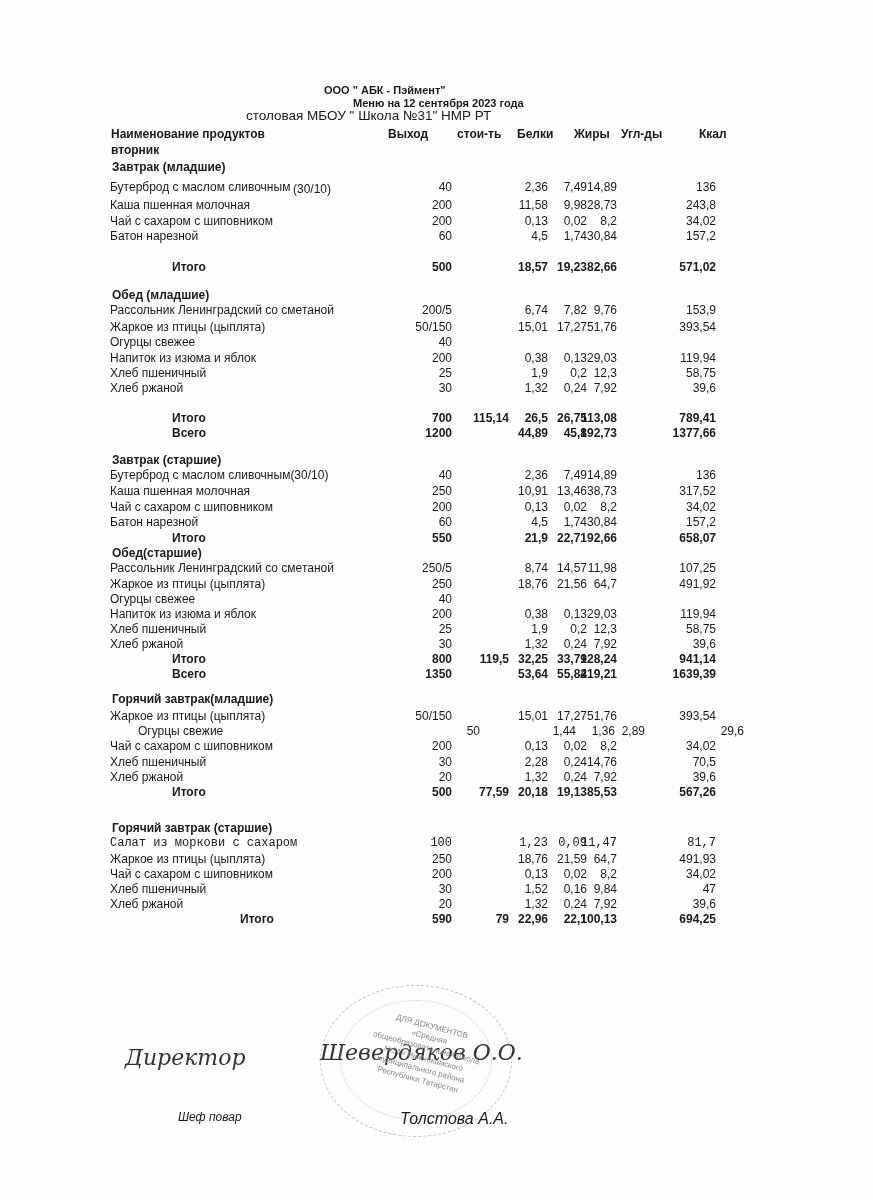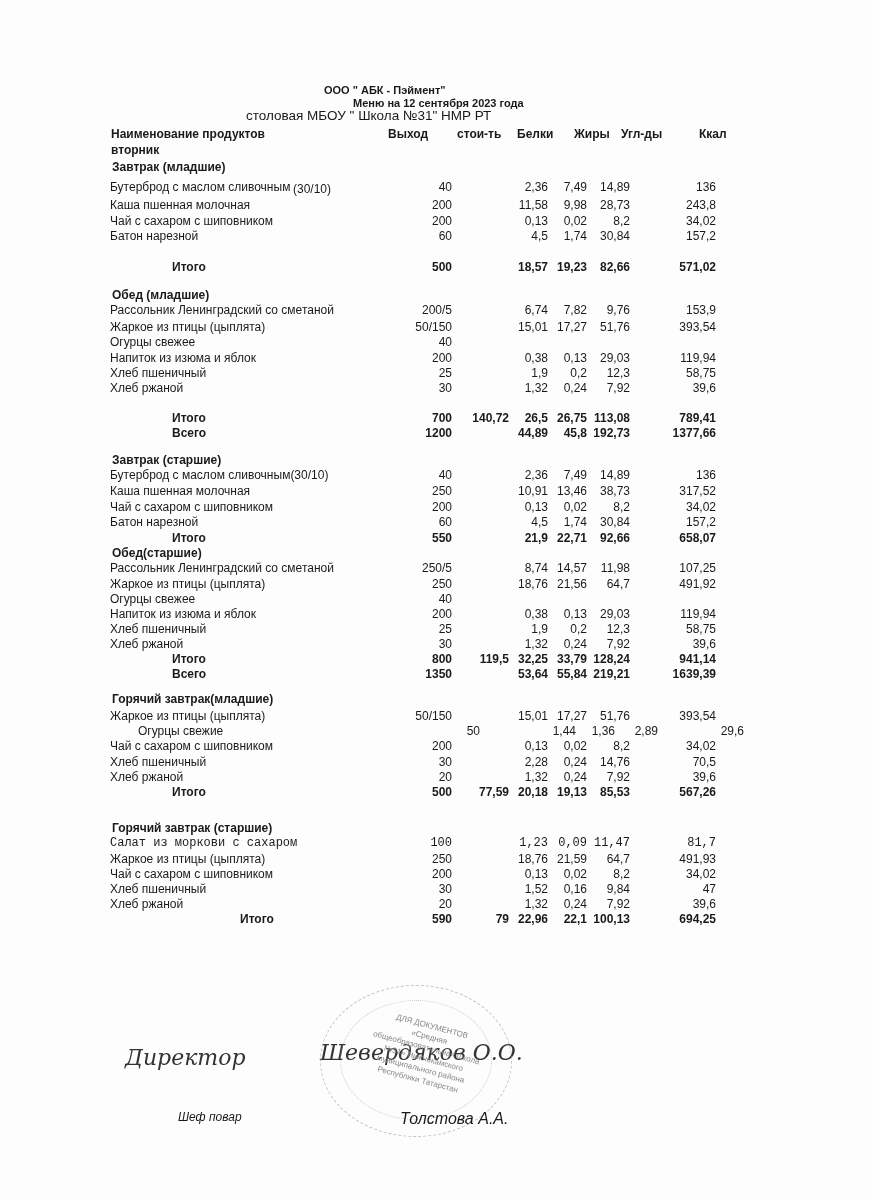--- a/index.html
+++ b/index.html
@@ -12,21 +12,21 @@
     .colhead { position:absolute; top:127px; font-size:12px; font-weight:bold; }
     .row { position:absolute; left:0; width:873px; height:15px; font-size:12px; }
     .row span { position:absolute; top:0; white-space:nowrap; }
     .name { left:110px; }
     .sec { position:absolute; left:112px; font-size:12px; font-weight:bold; }
     .v { text-align:right; }
     .out { right:421px; }
     .cost { right:364px; }
     .b { right:325px; }
     .f { right:286px; }
-    .c { right:243px; }
+    .c { right:256px; }
     .k { right:157px; }
     .tot { font-weight:bold; }
     .tot .name { left:172px; }
     .sub { font-size:12px; }
     .sign { position:absolute; font-size:13px; }
     .stamp { position:absolute; left:320px; top:985px; width:190px; height:150px; border-radius:50%;
       border:1px dashed #999; opacity:0.6; }
     .stamp2 { position:absolute; left:340px; top:1000px; width:150px; height:118px; border-radius:50%;
       border:1px dotted #aaa; opacity:0.6; }
     .stamptext { position:absolute; left:370px; top:1020px; width:110px; font-size:8px; color:#888; text-align:center; line-height:11px; transform:rotate(15deg); }
@@ -138,21 +138,21 @@
         <span class="name">Хлеб ржаной</span>
         <span class="v out">30</span>
         <span class="v b">1,32</span>
         <span class="v f">0,24</span>
         <span class="v c">7,92</span>
         <span class="v k">39,6</span>
       </div>
       <div class="row tot" style="top: 411px;">
         <span class="name">Итого</span>
         <span class="v out">700</span>
-        <span class="v cost">140,72</span>
+        <span class="v cost">115,14</span>
         <span class="v b">26,5</span>
         <span class="v f">26,75</span>
         <span class="v c">113,08</span>
         <span class="v k">789,41</span>
       </div>
       <div class="row tot" style="top: 426px;">
         <span class="name">Всего</span>
         <span class="v out">1200</span>
         <span class="v cost"></span>
         <span class="v b">44,89</span>

